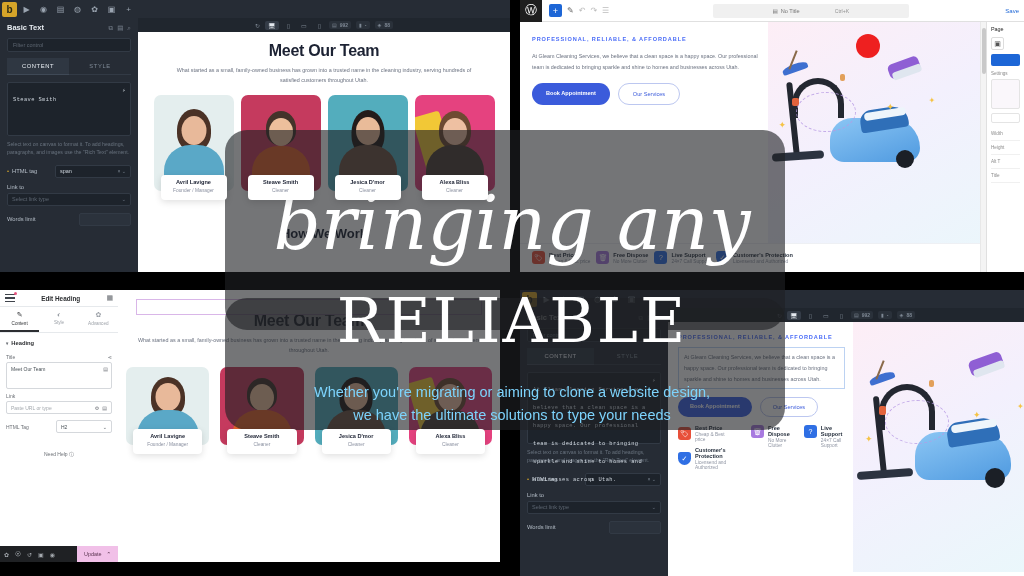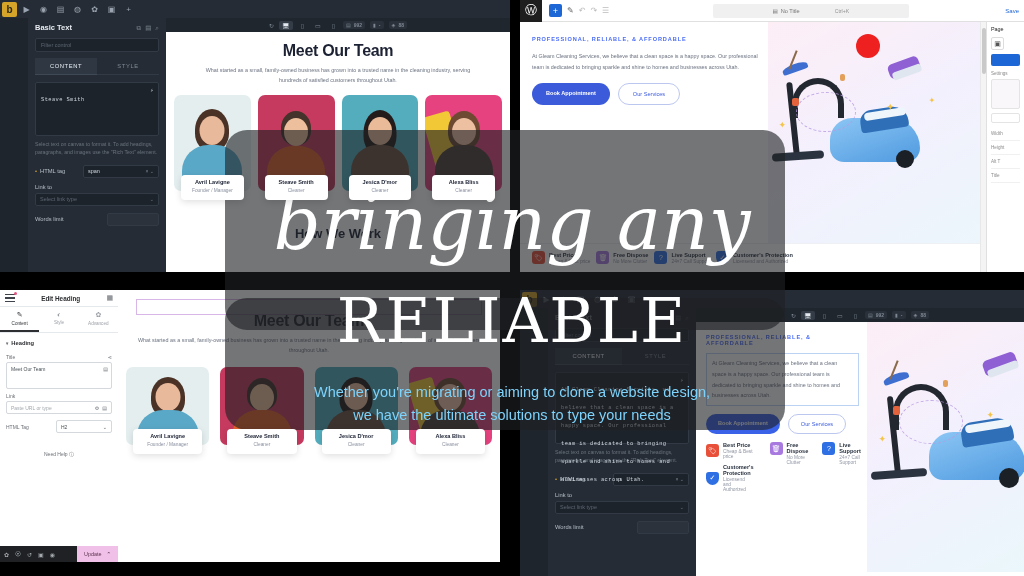--- a/index.html
+++ b/index.html
@@ -16,21 +16,21 @@
   #q-br { left: 520px; top: 290px; width: 504px; height: 286px; }
 
   
   .bricks { width: 100%; height: 100%; background: #1f252d; position: relative; display: flex; flex-direction: column; }
   .bricks-topbar { height: 18px; background: #262c35; display: flex; align-items: center; padding: 0 2px; gap: 2px; flex: 0 0 18px; }
   .bk-logo { width: 15px; height: 15px; background: #d5a429; color: #2a2a14; font-weight: bold;
              font-size: 10px; display: flex; align-items: center; justify-content: center; border-radius: 2px; }
   .bk-ico { width: 15px; height: 15px; display: flex; align-items: center; justify-content: center;
             color: #9aa4b0; font-size: 8px; }
   .bricks-body { flex: 1; display: flex; min-height: 0; }
-  .bk-panel { width: 138px; background: #262c35; flex: 0 0 138px; padding: 5px 7px; color: #cdd4dc; position: relative; margin-left: 28px; }
+  .bk-panel { width: 138px; background: #262c35; flex: 0 0 138px; padding: 5px 7px; color: #cdd4dc; position: relative; }
   .bk-panel-head { display: flex; align-items: center; justify-content: space-between; margin-bottom: 6px; }
   .bk-panel-title { font-size: 7.5px; font-weight: bold; color: #e7ecf1; }
   .bk-panel-tools { display: flex; gap: 4px; color: #79838f; font-size: 6.5px; }
   .bk-search { height: 14px; background: #1d232b; border: 1px solid #323a45; border-radius: 2px;
                font-size: 5.5px; color: #5d6671; display: flex; align-items: center; padding: 0 5px; margin-bottom: 6px; }
   .bk-tabs { display: flex; margin-bottom: 7px; }
   .bk-tab { flex: 1; text-align: center; font-size: 5.8px; letter-spacing: .6px; padding: 5px 0;
             color: #7f8a96; border-bottom: 1px solid #323a45; }
   .bk-tab.active { background: #2e3views; background: #2f3742; color: #e9eef3; border-bottom: 1px solid #3f4956; }
   .bk-textarea { position: relative; height: 54px; background: #1d232b; border: 1px solid #323a45;

